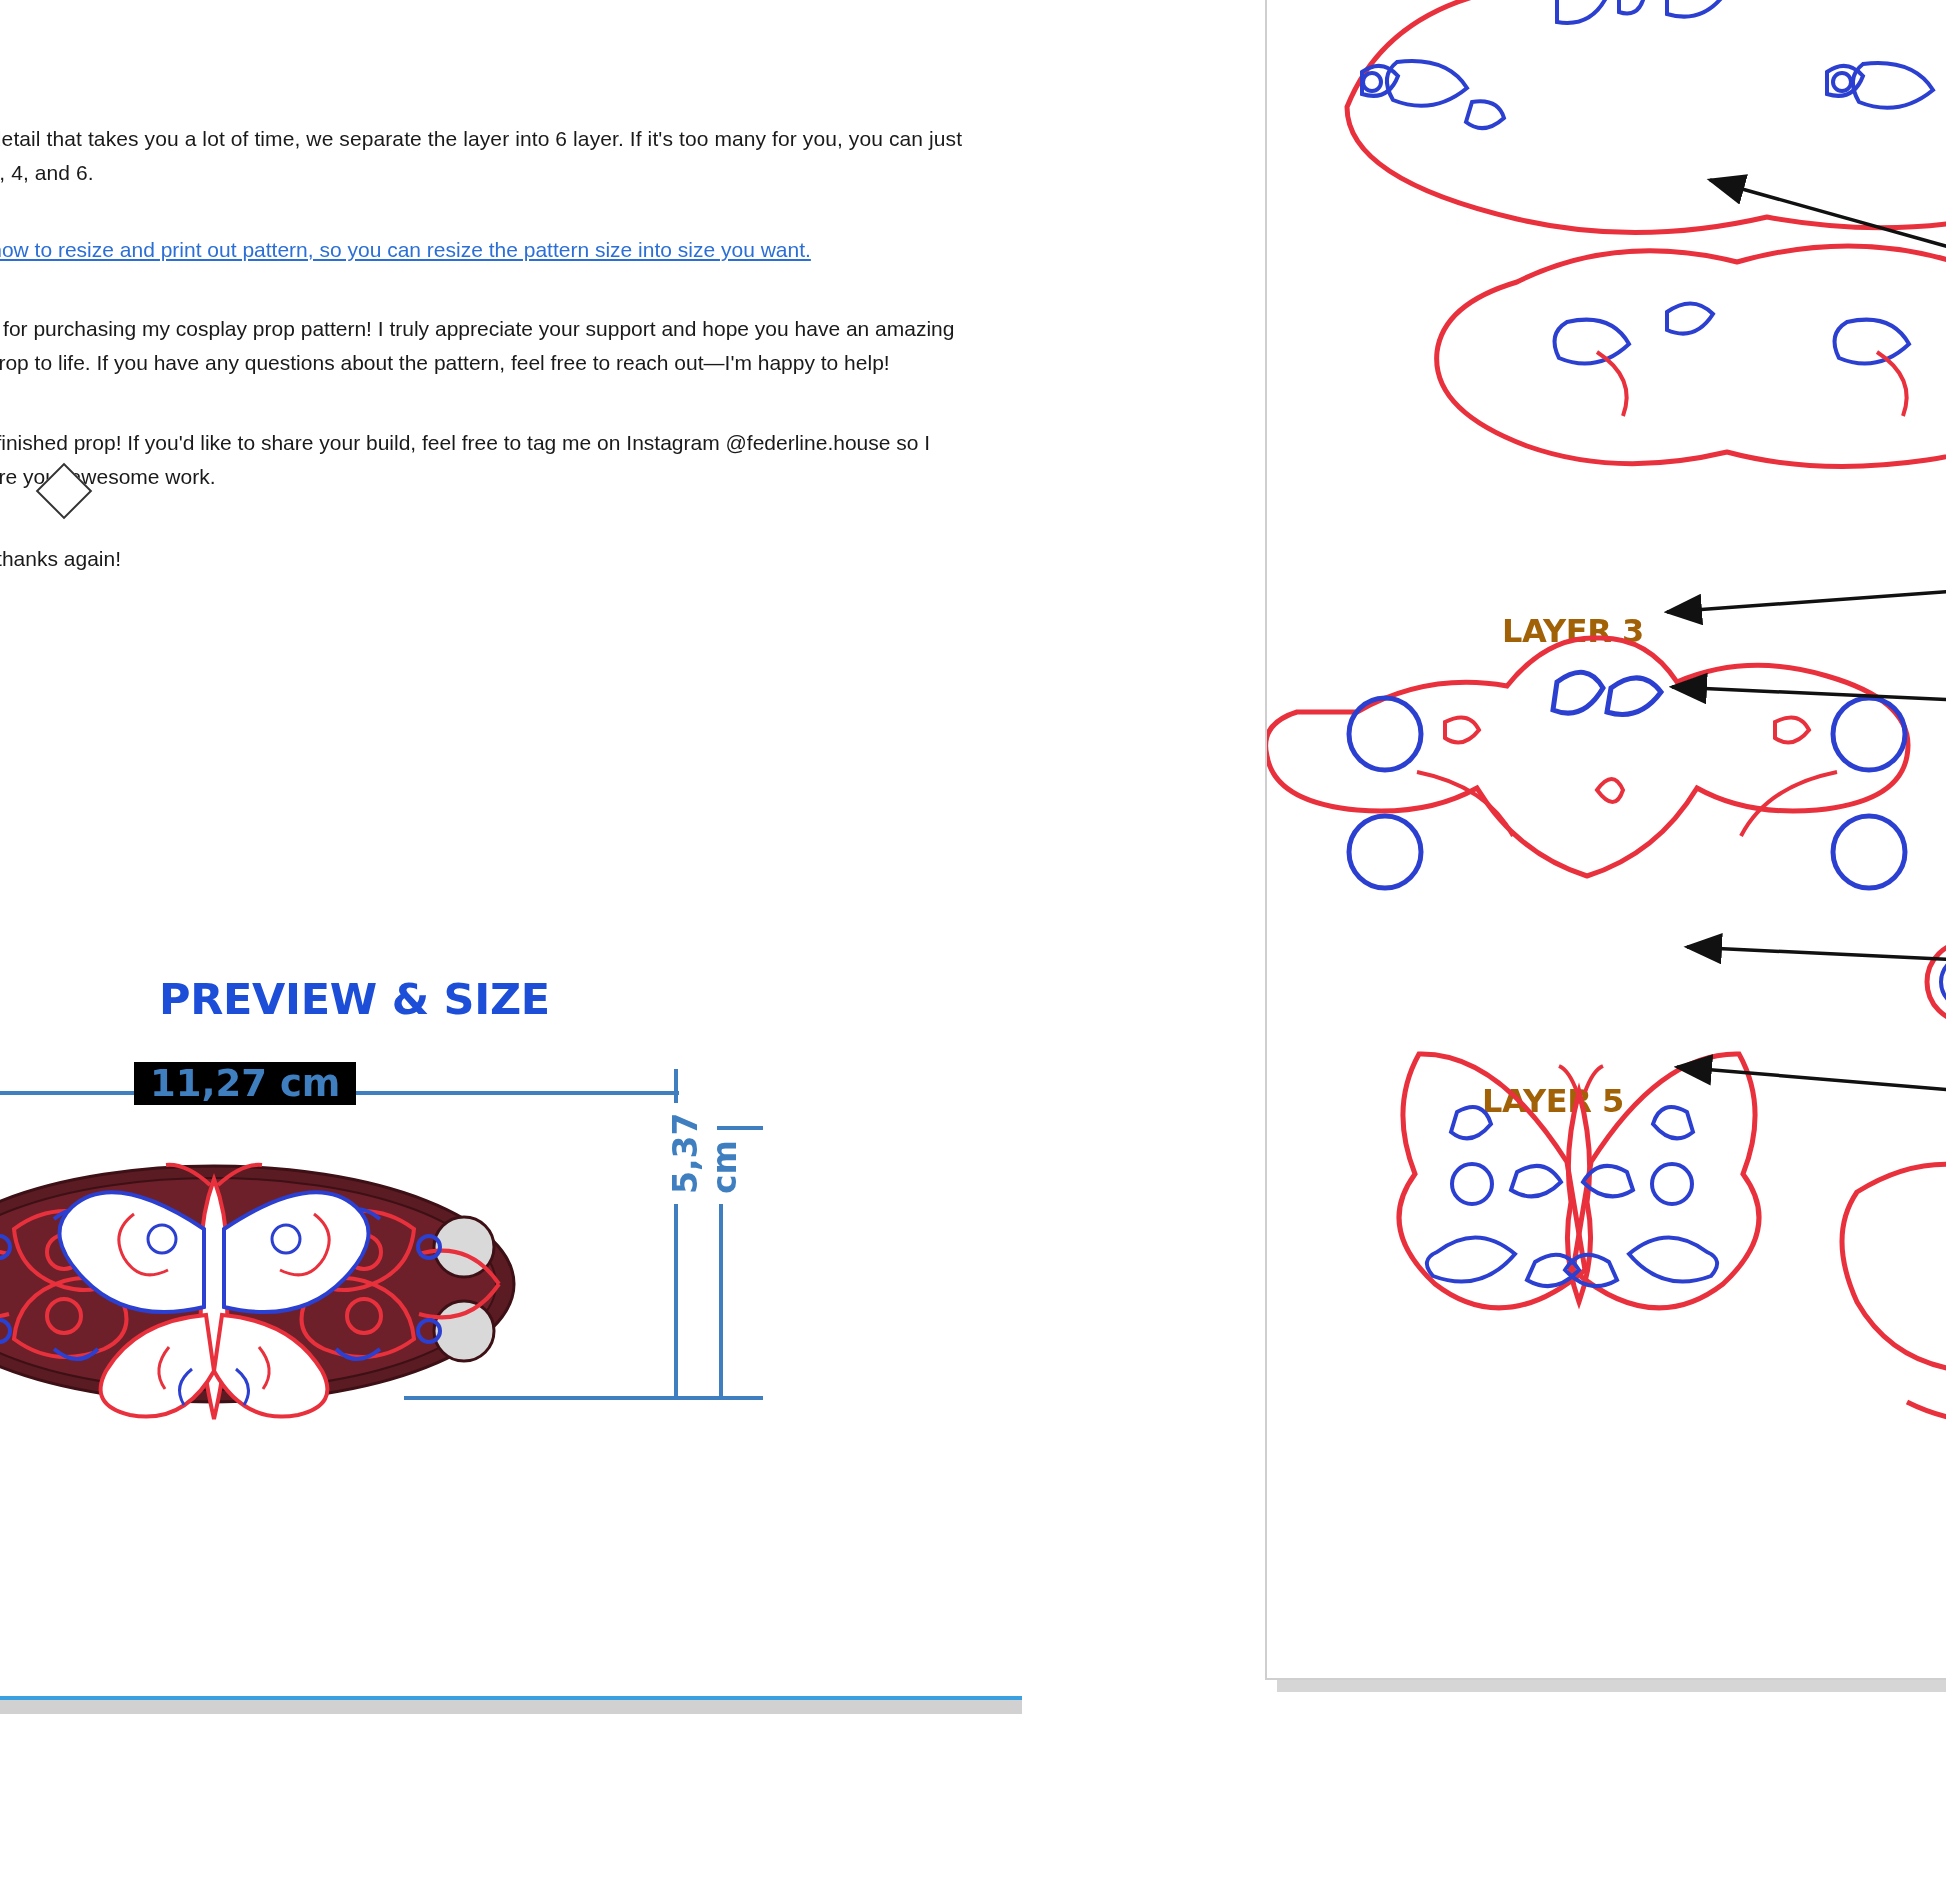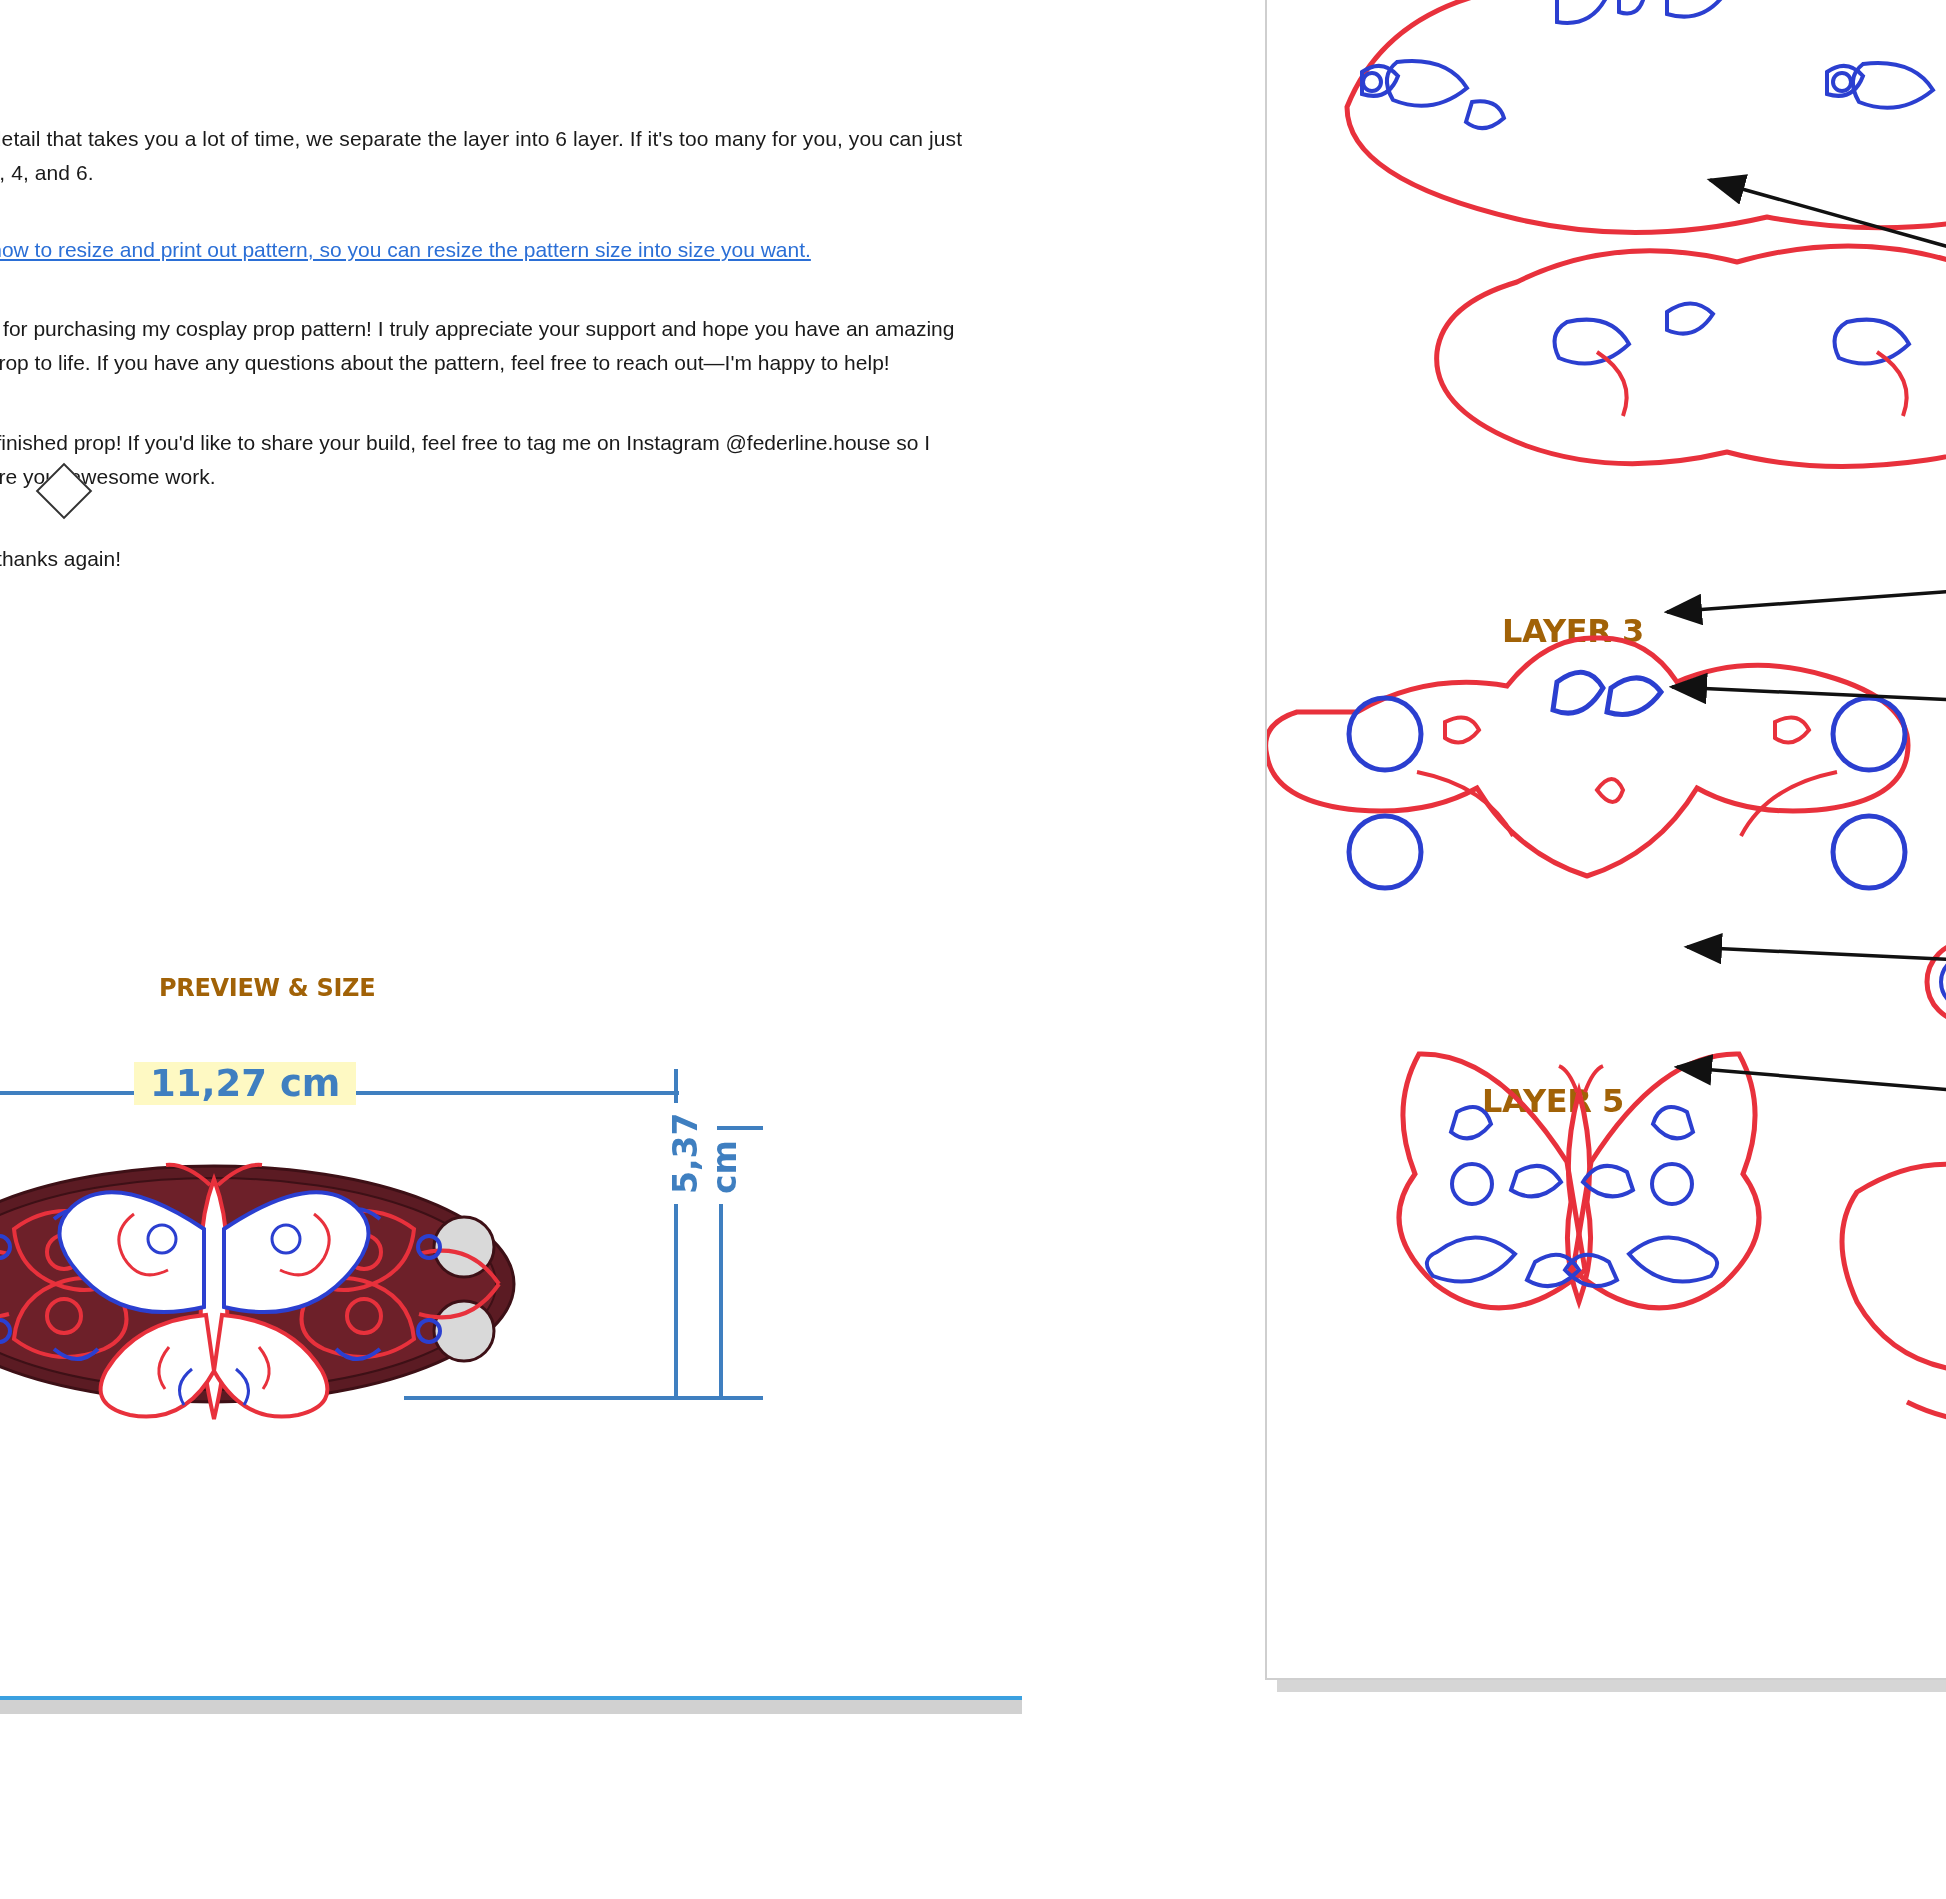--- a/index.html
+++ b/index.html
@@ -73,23 +73,23 @@
     height: 36px;
     border: 2px solid #333;
     transform: rotate(45deg);
     background: #fff;
   }
 
   .preview-title {
     position: absolute;
     left: 405px;
     top: 1000px;
-    font-size: 24px;
+    font-size: 43px;
     font-weight: bold;
-    color: #a16207;
+    color: #1d4ed8;
     font-family: "DejaVu Sans", sans-serif;
     letter-spacing: -0.3px;
   }
 
   .measure-wrap {
     position: absolute;
     left: 150px;
     top: 1060px;
     width: 840px;
     height: 420px;
@@ -99,21 +99,21 @@
     left: 5px;
     top: 57px;
     width: 770px;
     height: 4px;
     background: #3f7fc0;
   }
   .dim-top-label {
     position: absolute;
     left: 230px;
     top: 28px;
-    background: #fef9c3;
+    background: #000000;
     padding: 0 16px;
     color: #3f7fc0;
     font-size: 37px;
     font-weight: bold;
     font-family: "DejaVu Sans", sans-serif;
   }
   .dim-right-line {
     position: absolute;
     left: 770px;
     top: 35px;

